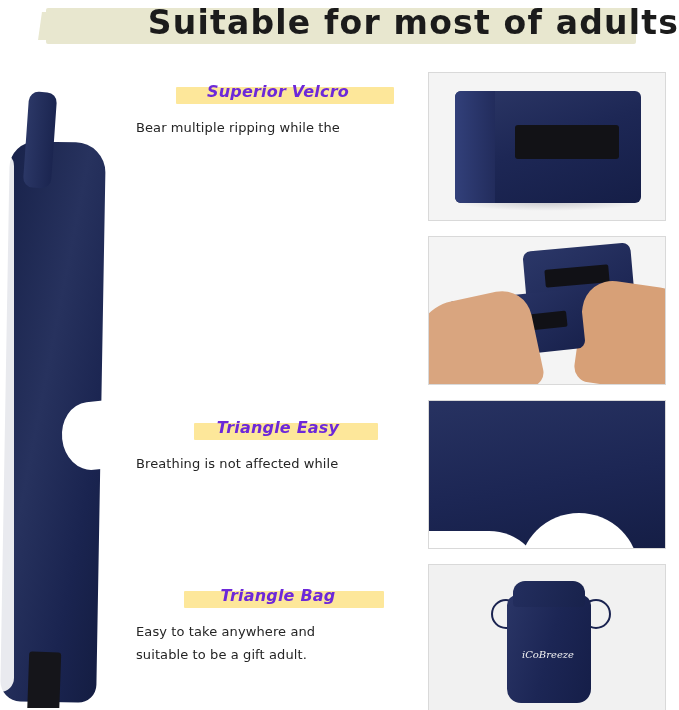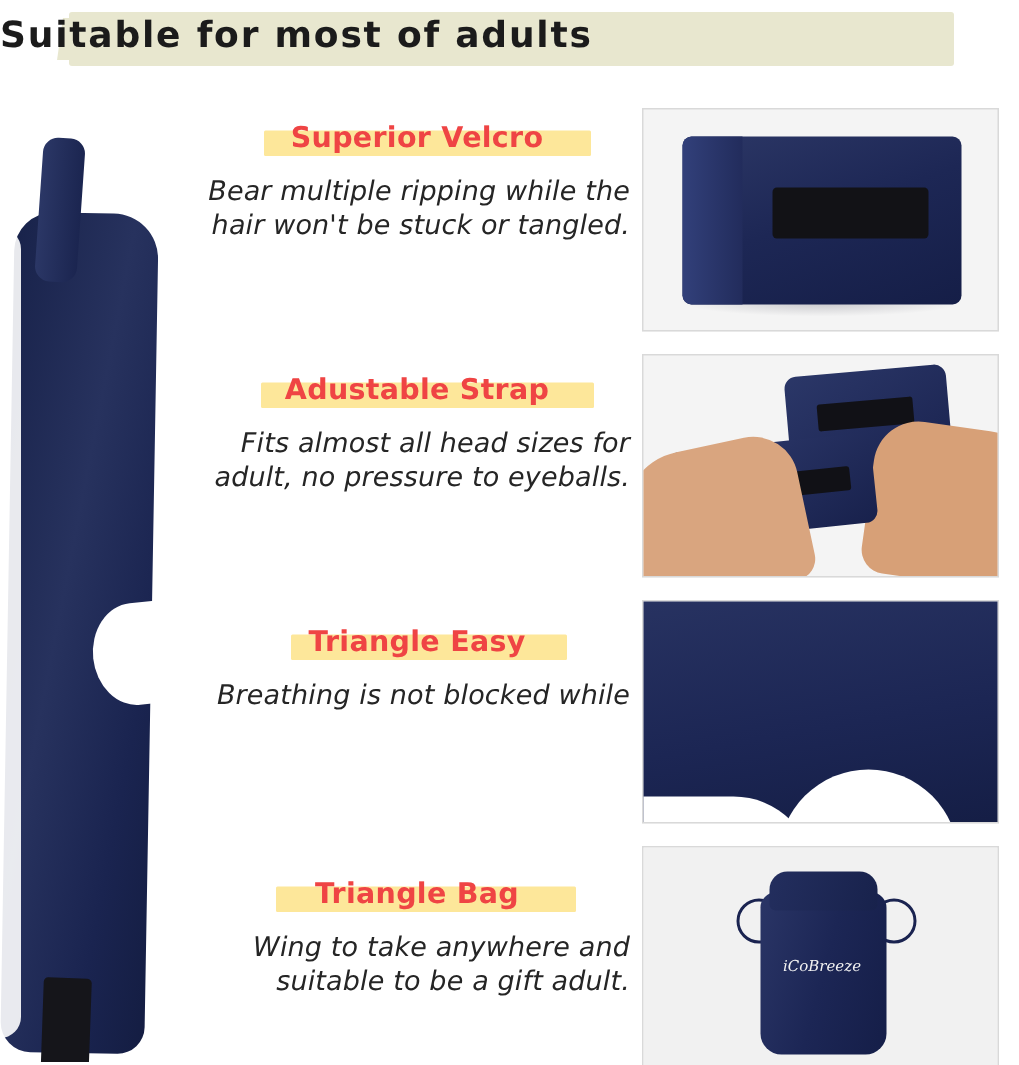--- a/index.html
+++ b/index.html
@@ -39,22 +39,22 @@
     width: 12px;
     height: 28px;
     background: #e8e7cf;
     transform: skewX(-8deg);
   }
   .header-title {
     position: absolute;
     left: 0;
     top: 0;
     width: 679px;
-    text-align: left;
-    font-size: 24px;
+    text-align: right;
+    font-size: 33px;
     font-weight: bold;
     letter-spacing: 1.2px;
     line-height: 46px;
     color: #1b1b1b;
     font-family: "DejaVu Sans", sans-serif;
   }
 
   
   .content {
     position: absolute;
@@ -89,34 +89,34 @@
   }
   .feature-hl {
     position: absolute;
     height: 17px;
     background: #fde79a;
     top: 9px;
     border-radius: 1px;
   }
   .feature-title {
     position: relative;
-    font-size: 19px;
+    font-size: 16px;
     font-weight: bold;
-    color: #ef4444;
+    color: #6d28d9;
     line-height: 28px;
     letter-spacing: 0.2px;
+    font-style: italic;
   }
   .feature-desc {
-    font-size: 18px;
+    font-size: 13px;
     line-height: 23px;
     color: #252525;
-    text-align: right;
+    text-align: left;
     padding: 0 4px;
     letter-spacing: 0.1px;
-    font-style: italic;
   }
 
   
   .thumb {
     position: absolute;
     left: 428px;
     width: 236px;
     height: 147px;
     border: 1px solid #d9d9d9;
     overflow: hidden;
@@ -328,21 +328,21 @@
     height: 26px;
     border: 2px solid #1a2350;
     border-radius: 50%;
     background: transparent;
   }
   .t4-tie-l { left: 62px; }
   .t4-tie-r { left: 152px; }
   .t4-brand {
     position: absolute;
     left: 78px;
-    top: 74px;
+    top: 84px;
     width: 82px;
     text-align: center;
     color: #f2f2f2;
     font-size: 10px;
     font-style: italic;
     font-family: "DejaVu Serif", serif;
   }
 </style>
 </head>
 <body>
@@ -361,69 +361,60 @@
     <div class="mask-notch"></div>
     <div class="mask-velcro-strip"></div>
   </div>
 
   <div class="feature" style="top:22px;">
     <div class="feature-title-wrap">
       <div class="feature-hl" style="left:44px; width:218px;"></div>
       <div class="feature-title">Superior Velcro</div>
     </div>
     <div class="feature-desc">Bear multiple ripping while the</div>
-    <div class="feature-desc">hair won't be stuck or tangled.</div>
   </div>
 
   <div class="thumb" style="top:16px;">
     <div class="t1-shadow"></div>
     <div class="t1-band"></div>
     <div class="t1-fold"></div>
     <div class="t1-velcro"></div>
   </div>
 
-  <div class="feature" style="top:190px;">
-    <div class="feature-title-wrap">
-      <div class="feature-hl" style="left:42px; width:222px;"></div>
-      <div class="feature-title">Adustable Strap</div>
-    </div>
-    <div class="feature-desc">Fits almost all head sizes for</div>
-    <div class="feature-desc">adult, no pressure to eyeballs.</div>
-  </div>
 
   <div class="thumb" style="top:180px;">
     <div class="t2-band-back"></div>
     <div class="t2-velcro-a"></div>
     <div class="t2-hand-r"></div>
     <div class="t2-band-front"></div>
     <div class="t2-velcro-b"></div>
     <div class="t2-hand-l"></div>
   </div>
 
   <div class="feature" style="top:358px;">
     <div class="feature-title-wrap">
       <div class="feature-hl" style="left:62px; width:184px;"></div>
       <div class="feature-title">Triangle Easy</div>
     </div>
-    <div class="feature-desc">Breathing is not blocked while</div>
+    <div class="feature-desc">Breathing is not affected while</div>
   </div>
 
   <div class="thumb" style="top:344px;">
     <div class="t3-body">
       <div class="t3-nose"></div>
       <div class="t3-curve"></div>
     </div>
   </div>
 
   <div class="feature" style="top:526px;">
     <div class="feature-title-wrap">
       <div class="feature-hl" style="left:52px; width:200px;"></div>
       <div class="feature-title">Triangle Bag</div>
     </div>
-    <div class="feature-desc">Wing to take anywhere and</div>
+    <div class="feature-desc">Easy to take anywhere and</div>
     <div class="feature-desc">suitable to be a gift adult.</div>
   </div>
 
   <div class="thumb" style="top:508px;">
     <div class="t4-bg"></div>
     <div class="t4-tie-l"></div>
     <div class="t4-tie-r"></div>
     <div class="t4-bag"></div>
     <div class="t4-neck"></div>
     <div class="t4-brand">iCoBreeze</div>

